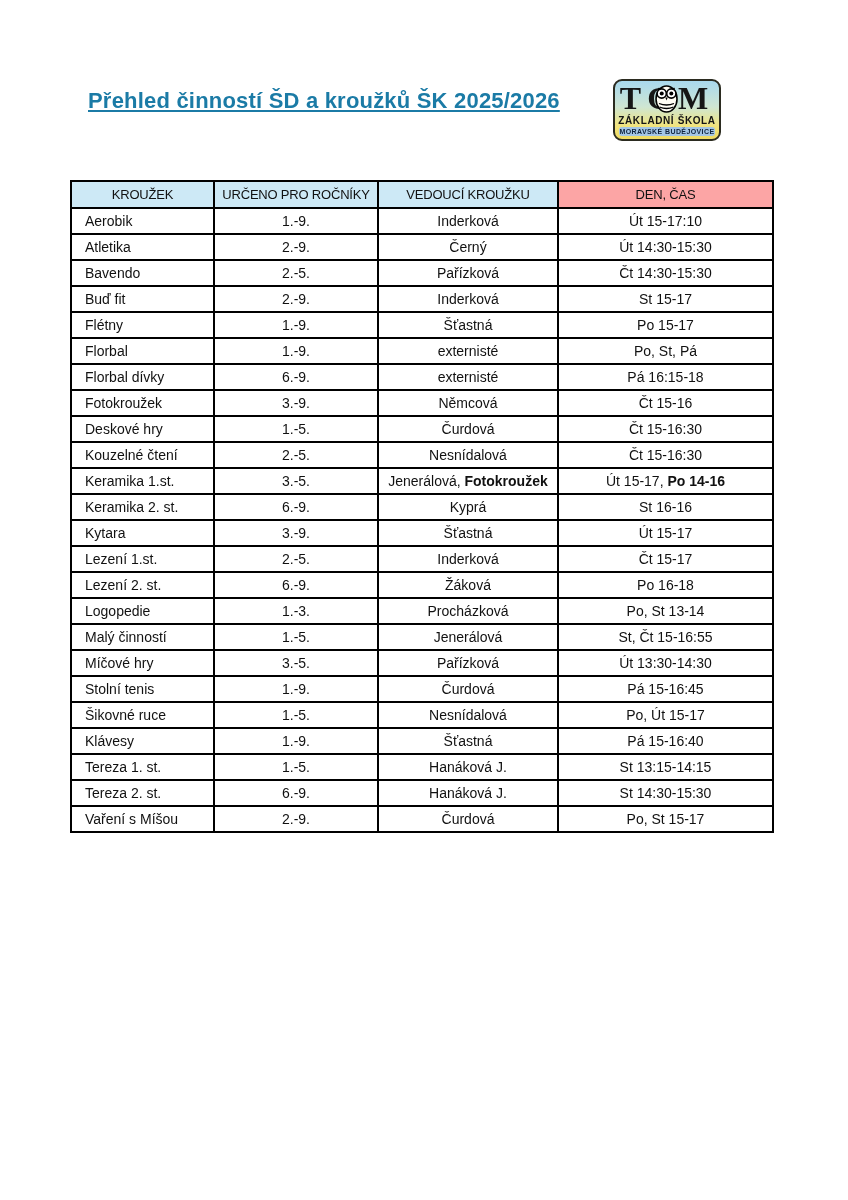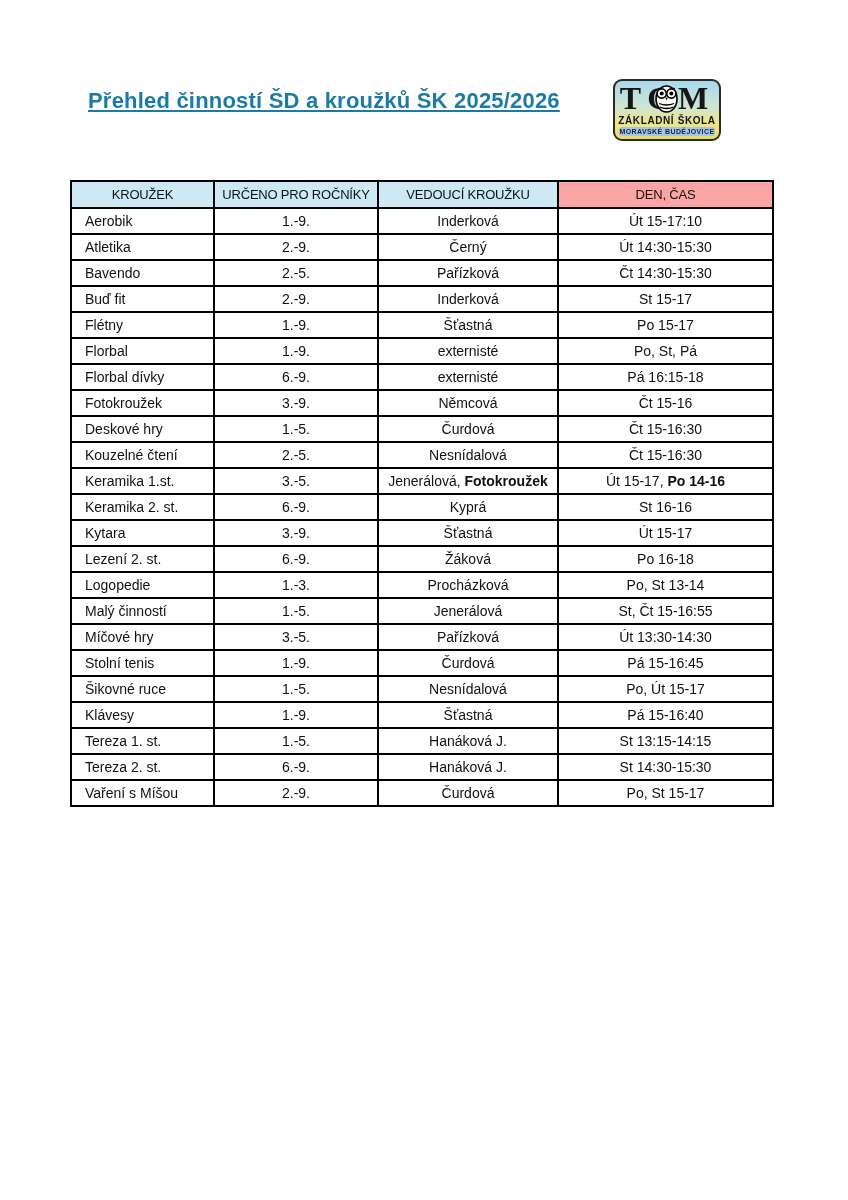--- a/index.html
+++ b/index.html
@@ -239,20 +239,26 @@
       <td><span>St 16-16</span><span class="bold-part"></span></td>
     </tr>
 
     <tr>
       <td class="col-name"><span>Kytara</span></td>
       <td><span>3.-9.</span></td>
       <td><span>Šťastná</span><span class="bold-part"></span></td>
       <td><span>Út 15-17</span><span class="bold-part"></span></td>
     </tr>
 
+    <tr>
+      <td class="col-name"><span>Lezení 1.st.</span></td>
+      <td><span>2.-5.</span></td>
+      <td><span>Inderková</span><span class="bold-part"></span></td>
+      <td><span>Čt 15-17</span><span class="bold-part"></span></td>
+    </tr>
 
     <tr>
       <td class="col-name"><span>Lezení 2. st.</span></td>
       <td><span>6.-9.</span></td>
       <td><span>Žáková</span><span class="bold-part"></span></td>
       <td><span>Po 16-18</span><span class="bold-part"></span></td>
     </tr>
 
     <tr>
       <td class="col-name"><span>Logopedie</span></td>

